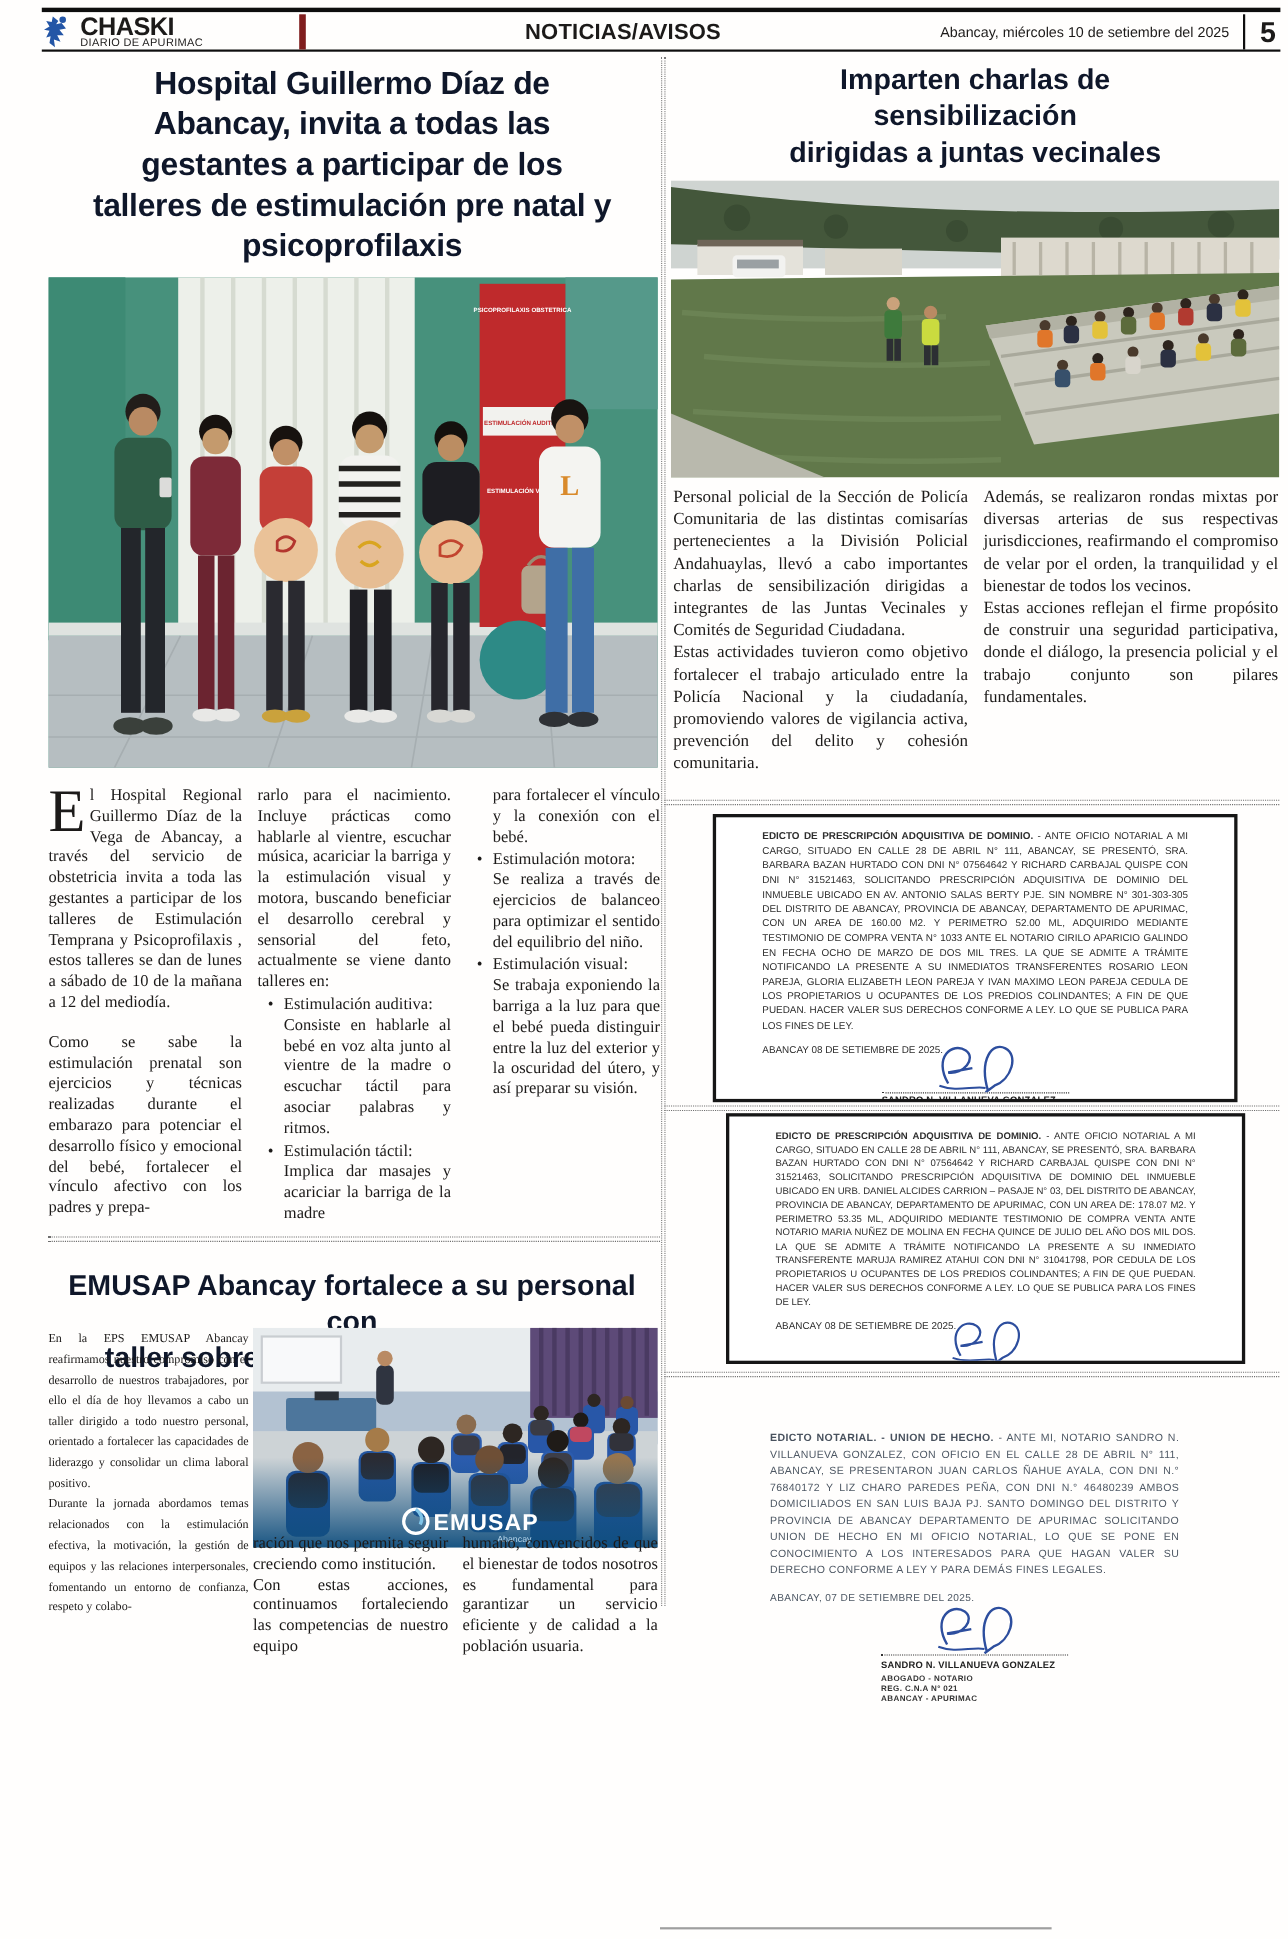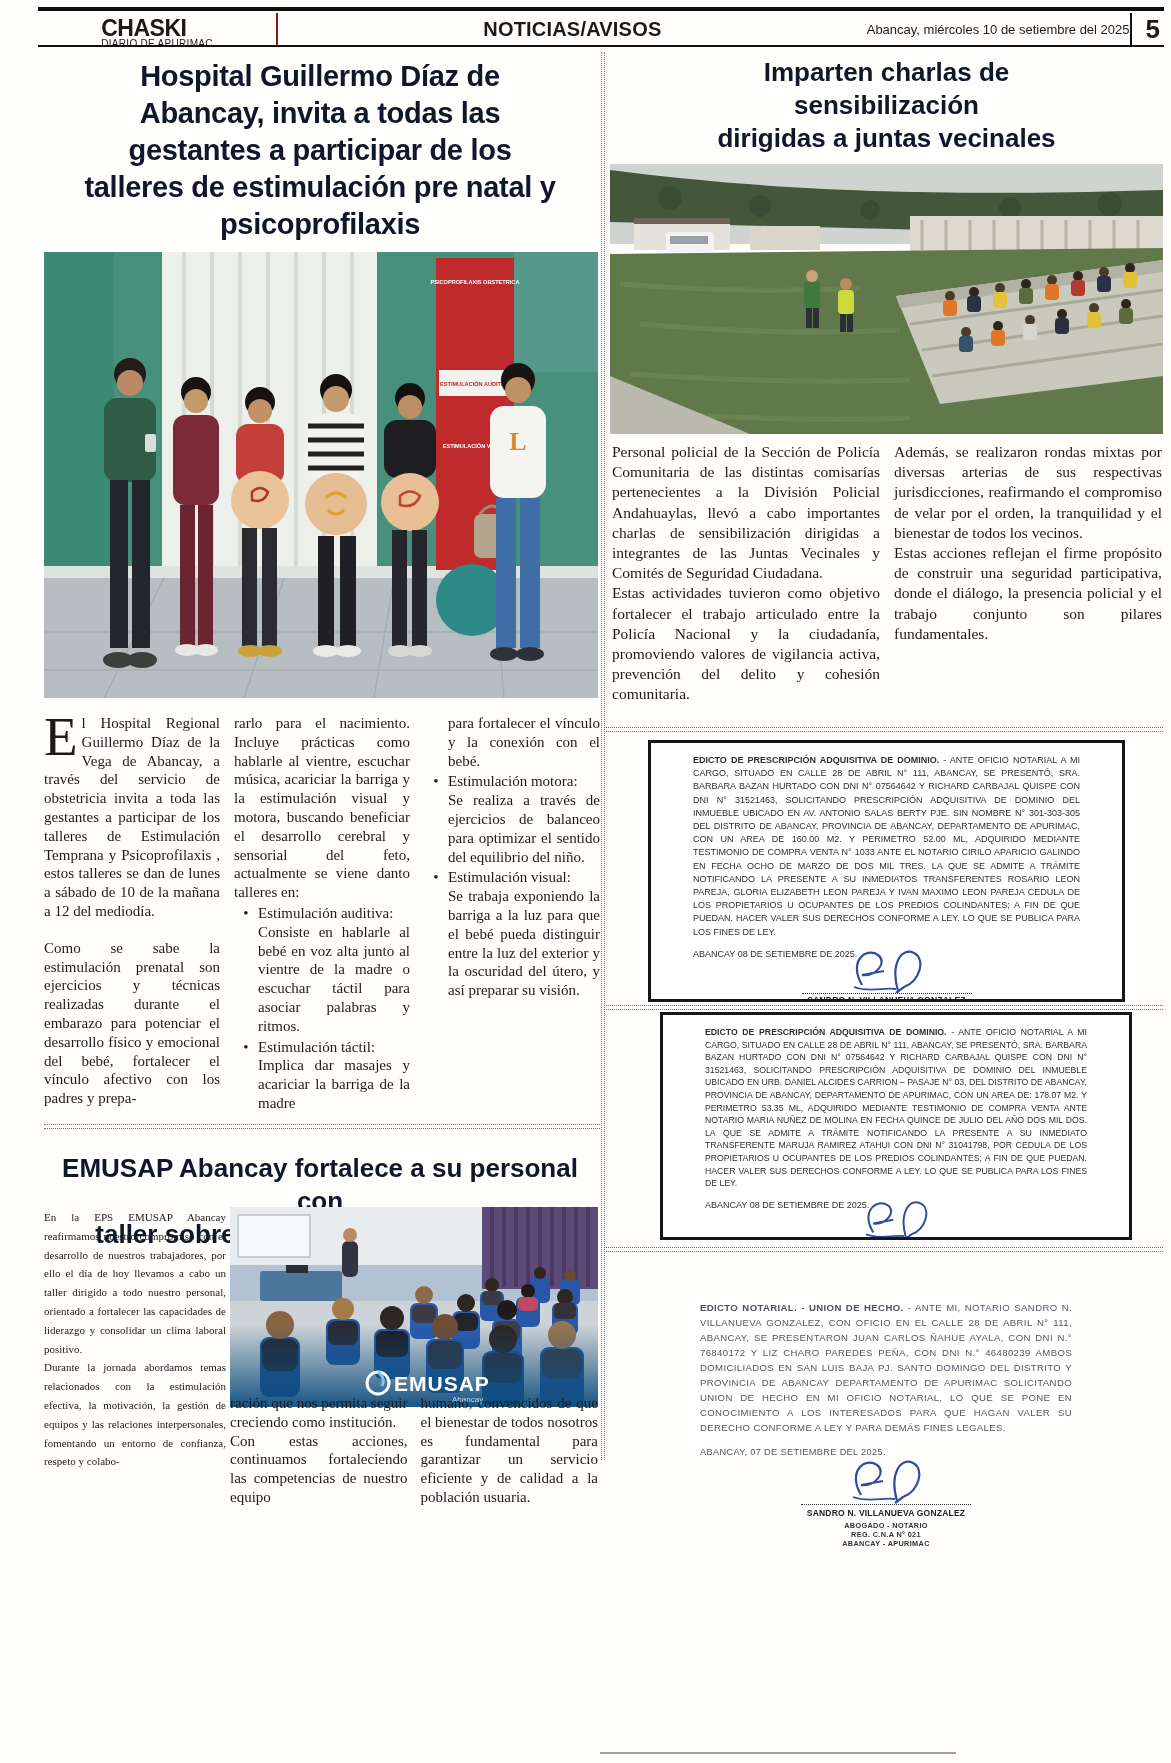--- a/index.html
+++ b/index.html
@@ -7,26 +7,26 @@
   .page {
     position:relative; width:1171px; height:1763px; margin:0 auto;
     background:#fffefd; color:#1c1a19; overflow:hidden;
     font-family:"Liberation Serif", serif;
   }
   
   .top-rule { position:absolute; left:38px; top:7px; width:1126px; height:4px; background:#0e0e0e; }
   .masthead { position:absolute; left:38px; top:13px; width:1126px; height:34px;
     border-bottom:2px solid #0e0e0e; display:flex; align-items:center;
     font-family:"Liberation Sans", sans-serif; }
-  .brand-box { display:flex; align-items:center; gap:5px; width:240px; border-right:2px solid #7f1d1d; height:100%;flex-direction:column; }
+  .brand-box { display:flex; align-items:center; gap:5px; width:240px; border-right:6px solid #7f1d1d; height:100%; }
   .brand-text .brand { font-size:23px; font-weight:700; letter-spacing:-0.5px; line-height:20px; }
   .brand-text .tagline { font-size:10px; letter-spacing:0.3px; }
   .section-title { flex:1; text-align:center; font-size:20px; font-weight:700; letter-spacing:0.2px; }
   .mast-right { display:flex; align-items:center; height:100%; }
-  .mast-date { font-size:13px; }
+  .mast-date { font-size:13px; padding-right:12px; }
   .page-num { border-left:2px solid #0e0e0e; height:100%; display:flex; align-items:center;
     padding-left:14px; padding-right:4px; font-size:26px; font-weight:700; }
   
   .v-divider { position:absolute; left:601px; top:52px; height:1408px; width:4px;
     border-left:1.5px dotted #7a7a7a; border-right:1.5px dotted #7a7a7a; }
   .dotted-hr { position:absolute; height:5px;
     border-top:1.6px dotted #6e6e6e; border-bottom:1.6px dotted #6e6e6e; }
   
   .headline { font-family:"Liberation Sans", sans-serif; font-weight:700; text-align:center; color:#0f172a; }
   #hospital-title { position:absolute; left:42px; top:58px; width:556px; font-size:29px; line-height:37px; letter-spacing:-0.3px; }
@@ -60,21 +60,21 @@
   .edicto-box { position:absolute; border:3px solid #161616; background:#fff;
     padding:11px 42px 16px 42px; overflow:hidden; }
   #edicto-box1 { left:648px; top:740px; width:477px; height:262px; }
   #edicto-box2 { left:660px; top:1012px; width:472px; height:228px; }
   .edicto-text { font-family:"Liberation Sans", sans-serif; font-size:9px; line-height:13.2px;
     text-align:justify; color:#2e2e2e; }
   #edicto-box2 .edicto-text { font-size:8.7px; line-height:12.6px; }
   .edicto-lead { font-weight:700; }
   .edicto-date { font-family:"Liberation Sans", sans-serif; font-size:9px; color:#2e2e2e; margin-top:10px; }
   
-  .sig-block { width:170px; margin:-14px auto 0 auto; text-align:center; font-family:"Liberation Sans", sans-serif; }
+  .sig-block { width:170px; margin:-14px auto 0 auto; font-family:"Liberation Sans", sans-serif; }
   .sig-scribble { display:block; margin:0 auto; }
   .sig-name { border-top:1.5px dotted #333; font-size:8.5px; font-weight:700; color:#222; padding-top:1px; letter-spacing:0.2px; }
   .sig-line { font-size:7.3px; font-weight:700; color:#333; line-height:9px; }
   
   #edicto3 { position:absolute; left:700px; top:1300px; width:372px;
     font-family:"Liberation Sans", sans-serif; font-size:9.6px; line-height:15px;
     letter-spacing:0.35px; color:#4e5864; text-align:justify; }
   #edicto3 .edicto-lead { color:#49525e; }
   #edicto3 .edicto-date { color:#4e5864; font-size:9.2px; letter-spacing:0.35px; }
   #edicto3 .sig-block { margin-top:-6px; }

